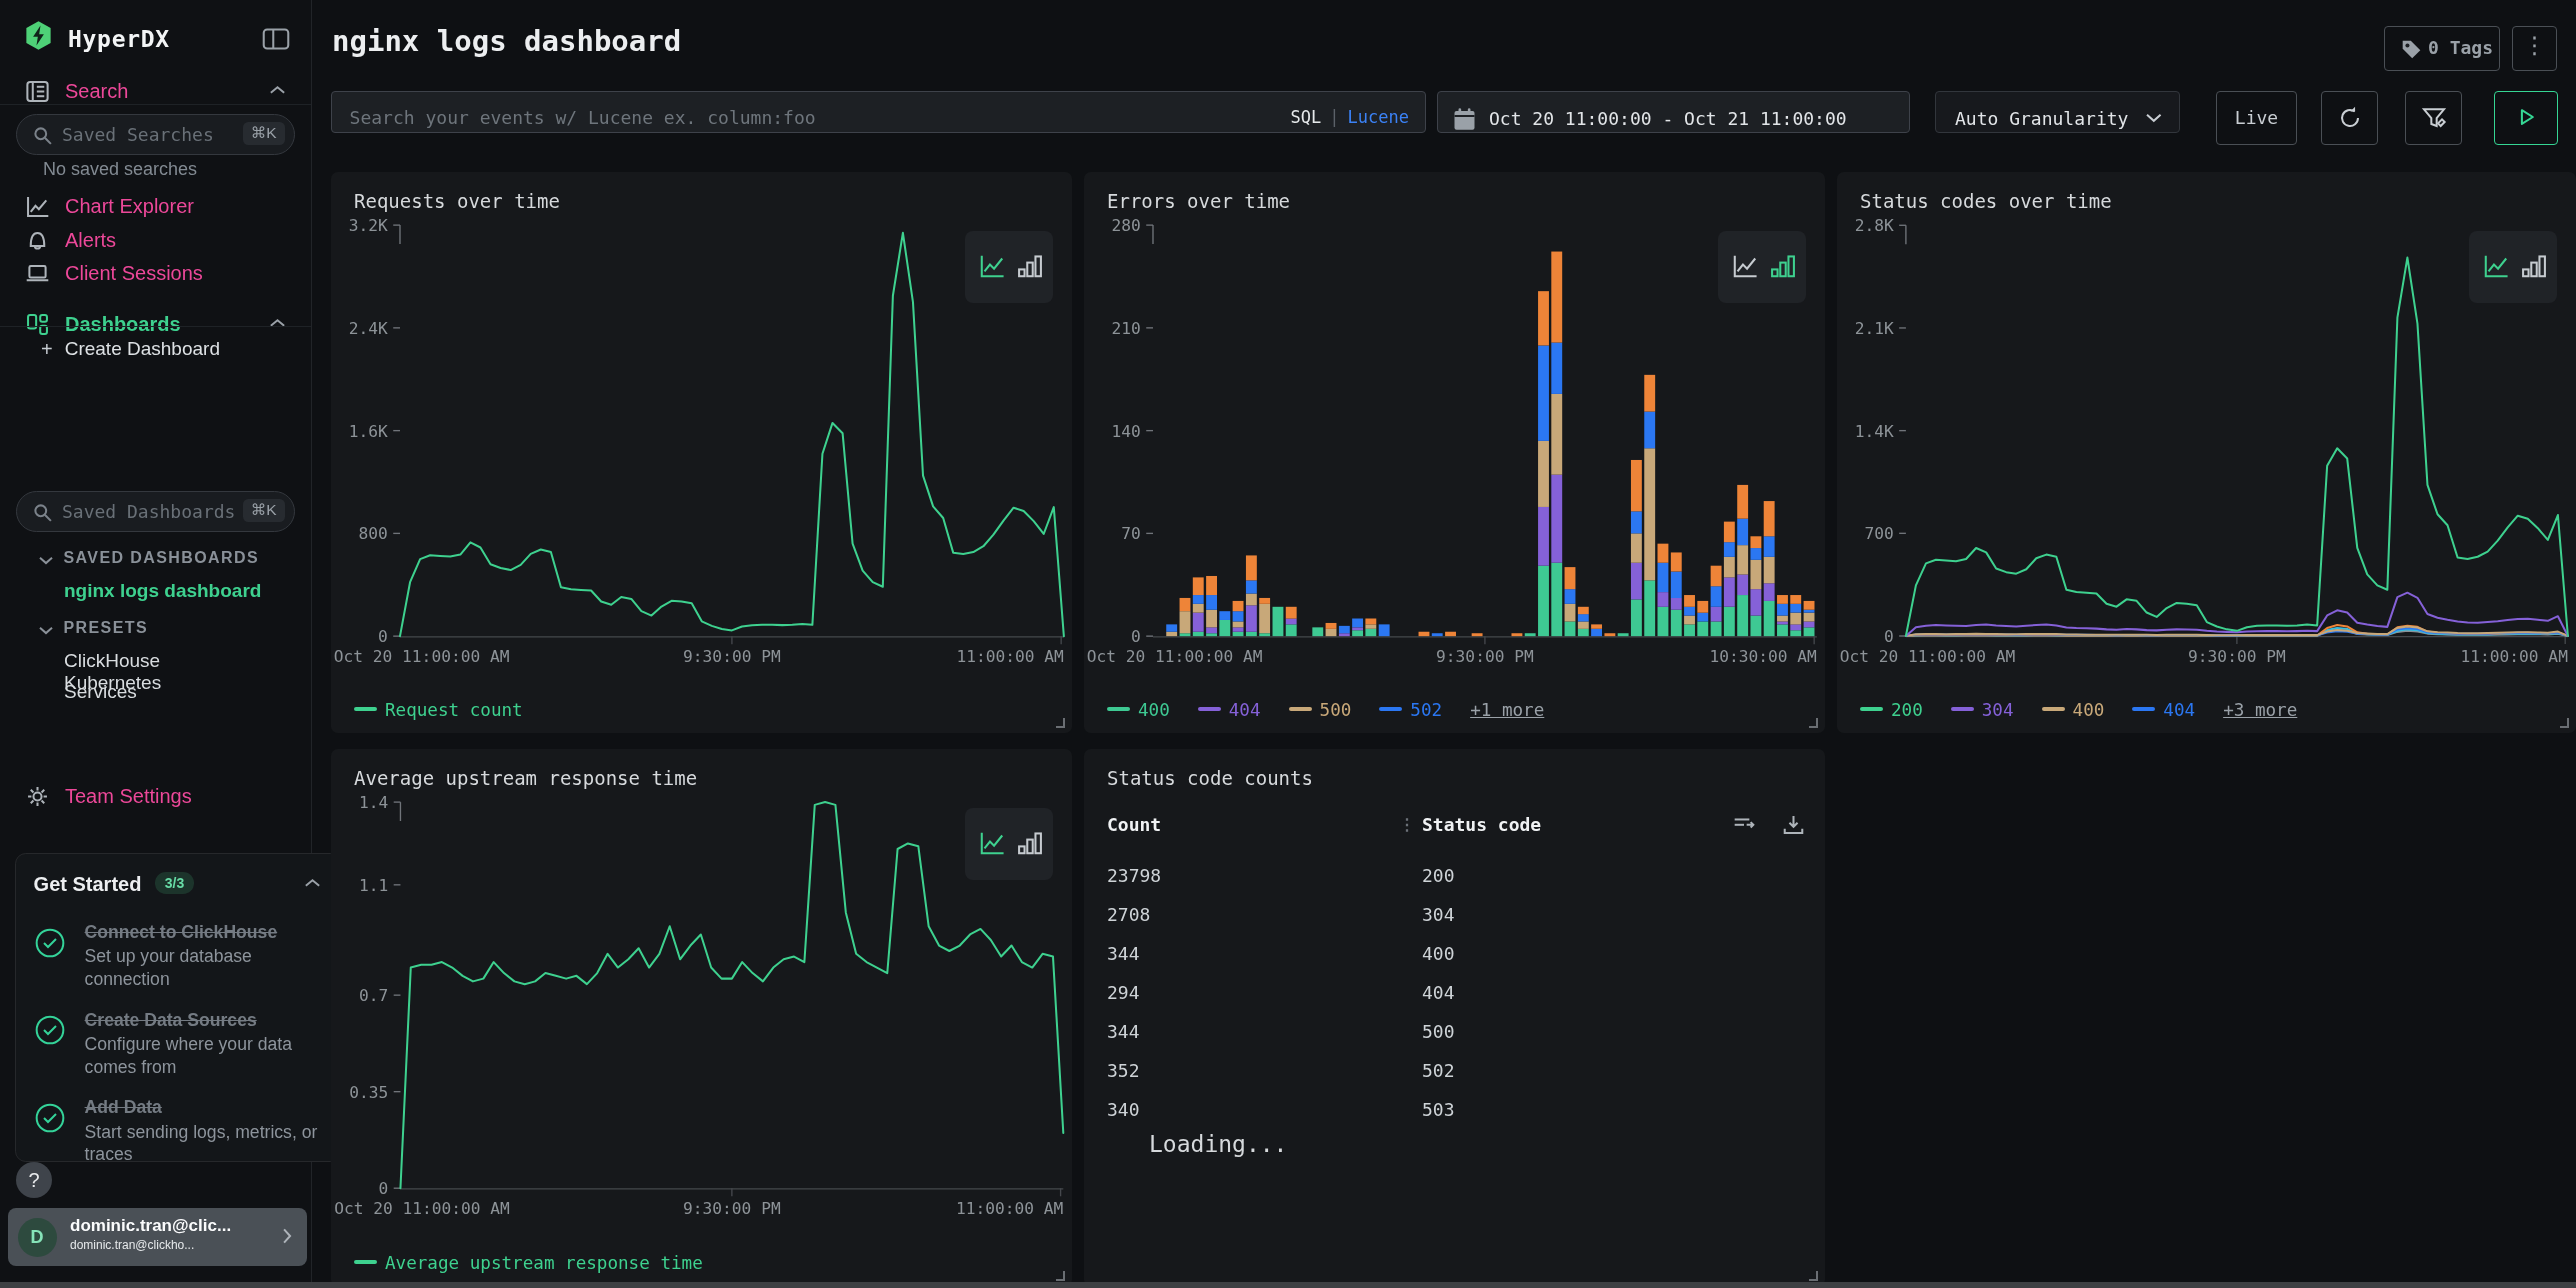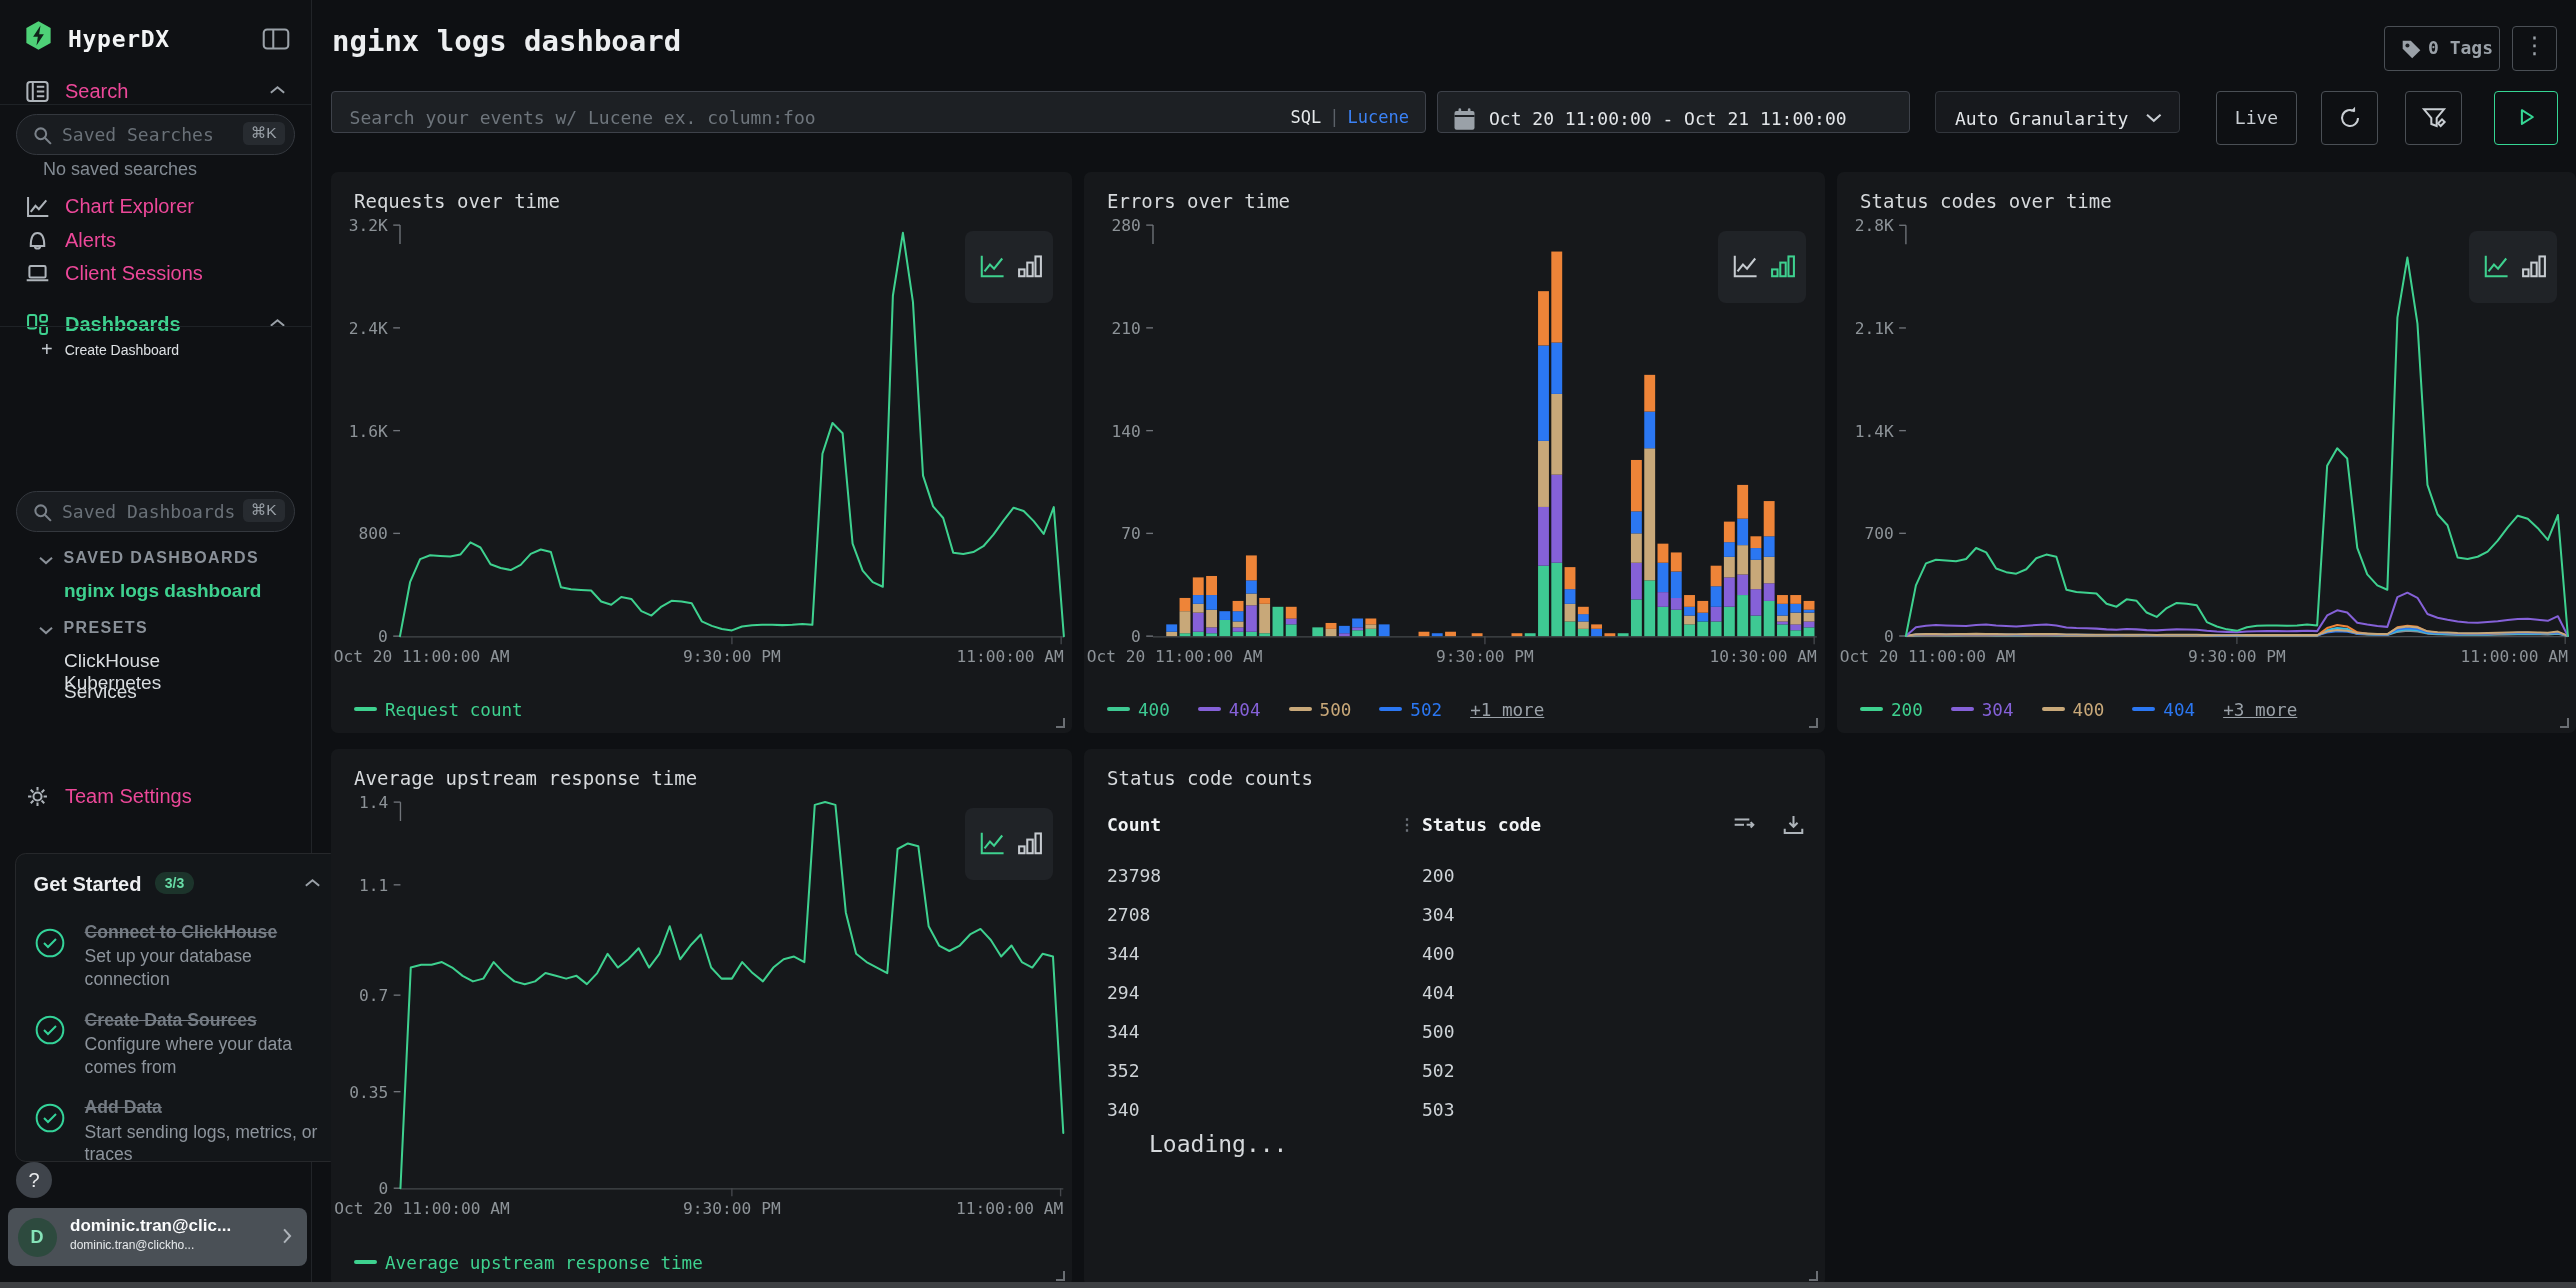--- a/index.html
+++ b/index.html
@@ -234,21 +234,21 @@
     <span class="s-label nav-label-green">Dashboards</span>
     <span class="s-chev">
       <svg width="19" height="12" viewBox="0 0 28 18" fill="none" stroke="#9aa1a8" stroke-width="3">
           <polyline points="4,13 14,5 24,13"></polyline>
         </svg>
     </span>
   </div>
   <div class="divider" style="top:326px"></div>
 
   <div style="position:absolute; left:41px; top:338px; cursor:pointer;">
-    <span style="color:#c6ccd2;font-size:20px;vertical-align:-1.4px;margin-right:12px;">+</span><span style="font-size:14px;color:#dde1e4;">Create Dashboard</span>
+    <span style="color:#c6ccd2;font-size:20px;vertical-align:-1.4px;margin-right:12px;">+</span><span style="font-size:19px;color:#dde1e4;">Create Dashboard</span>
   </div>
 
   <div class="pill" style="top:491px">
     <span class="p-icon">
       <svg width="21.6" height="21.6" viewBox="0 0 32 32" fill="none" stroke="#7b828a" stroke-width="3">
           <circle cx="13" cy="13" r="8"></circle>
           <line x1="19" y1="19" x2="28" y2="28"></line>
         </svg>
     </span>
     <span class="p-ph">Saved Dashboards</span>

